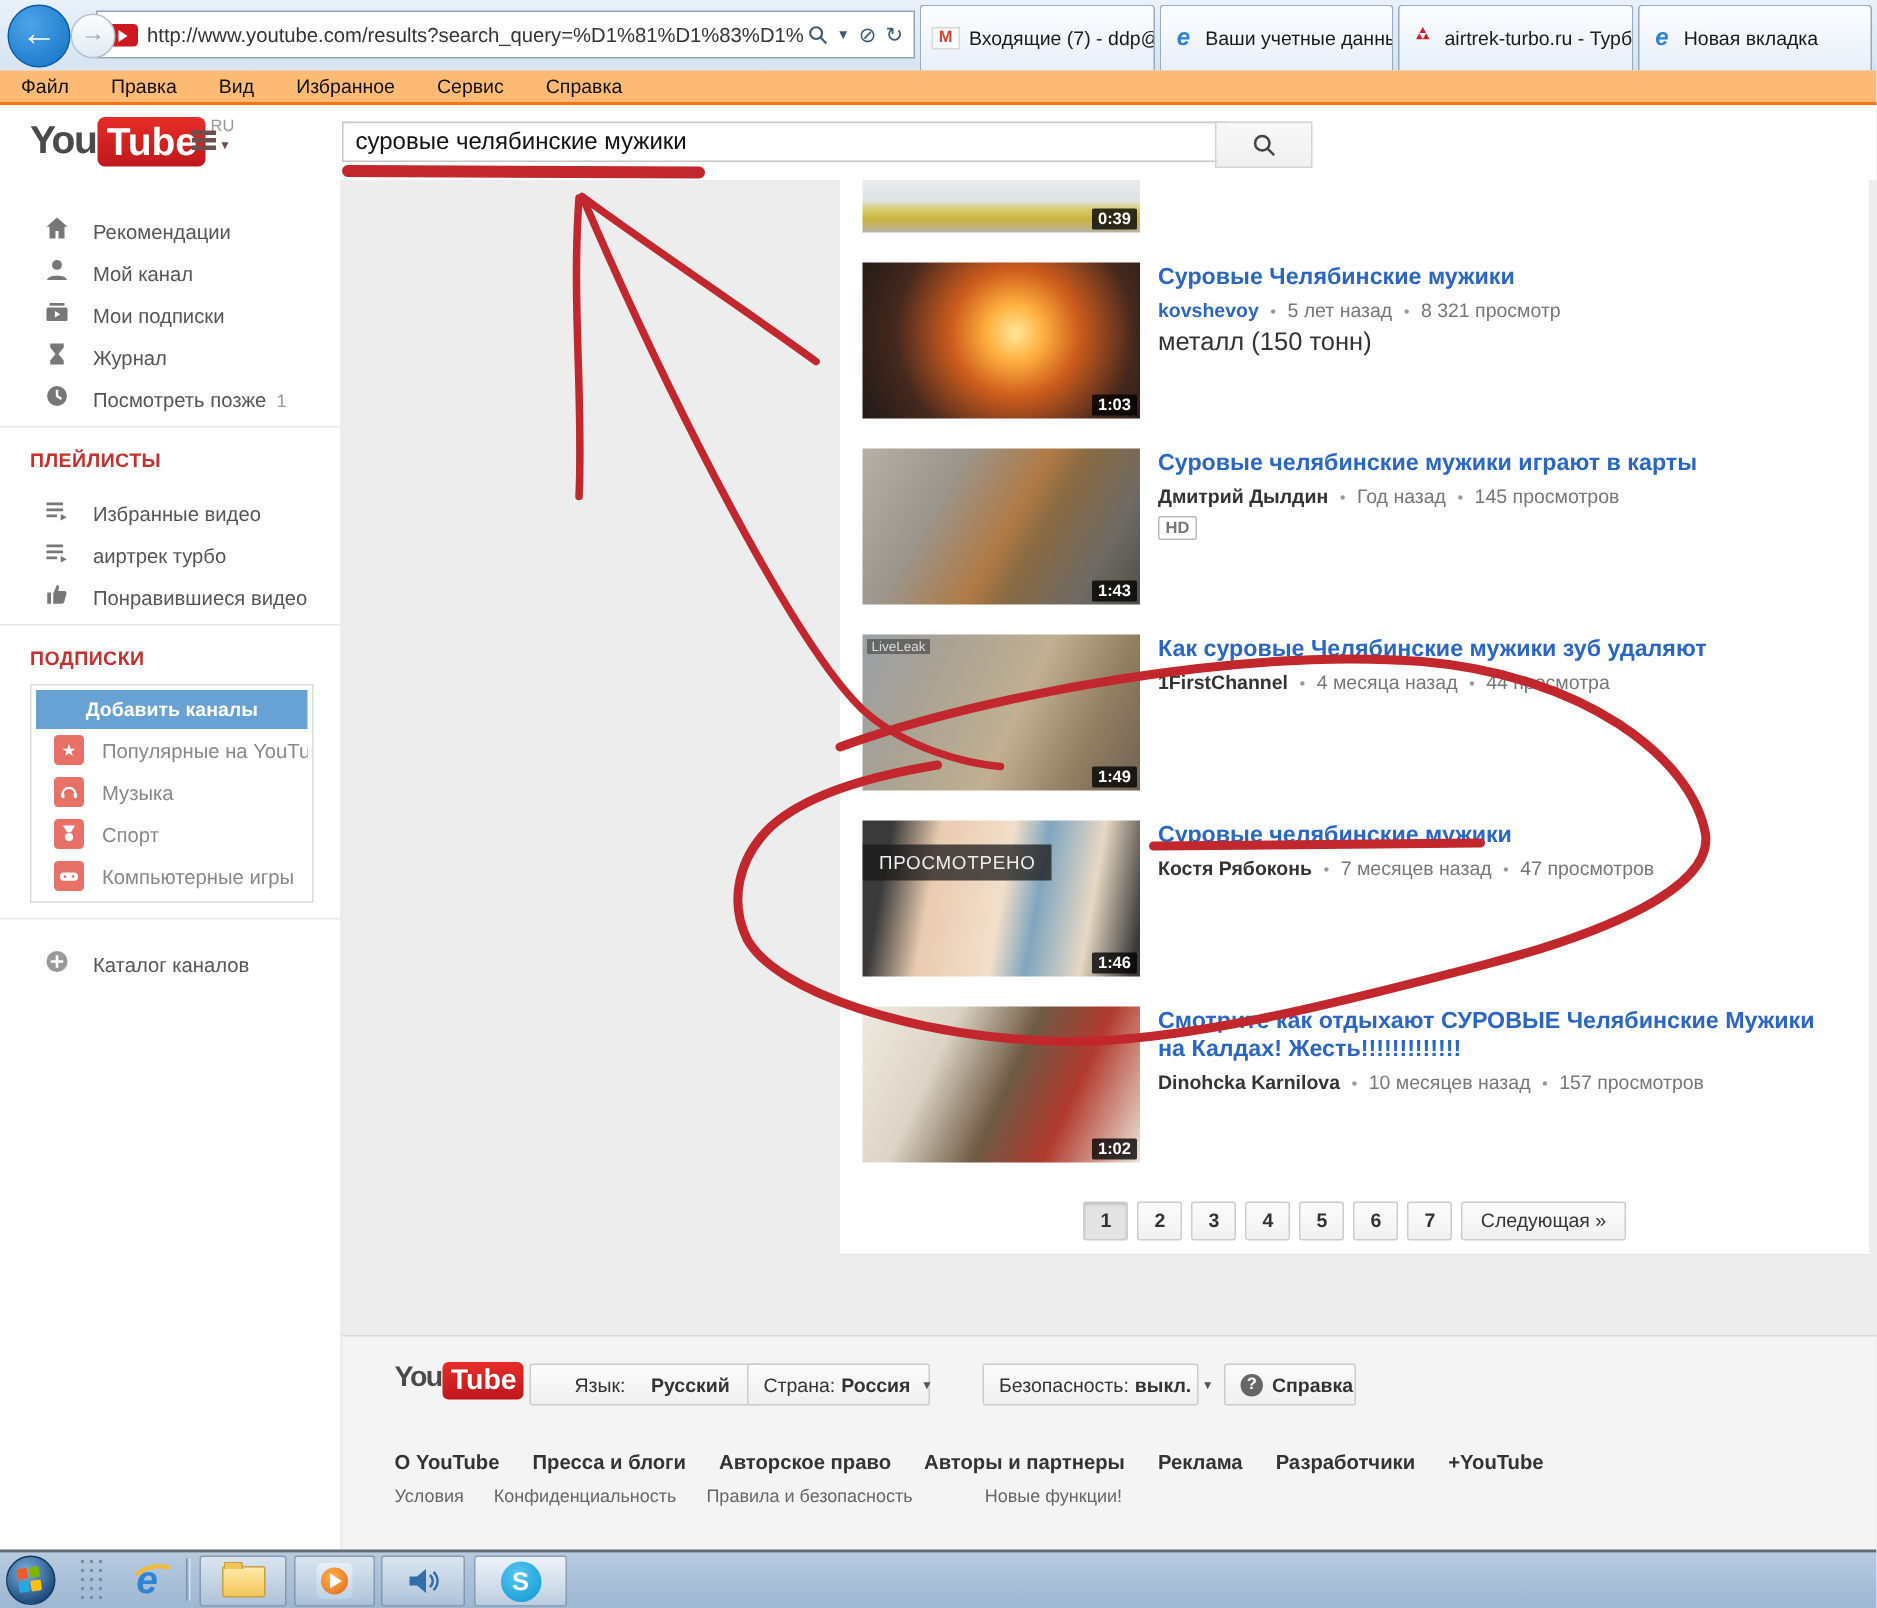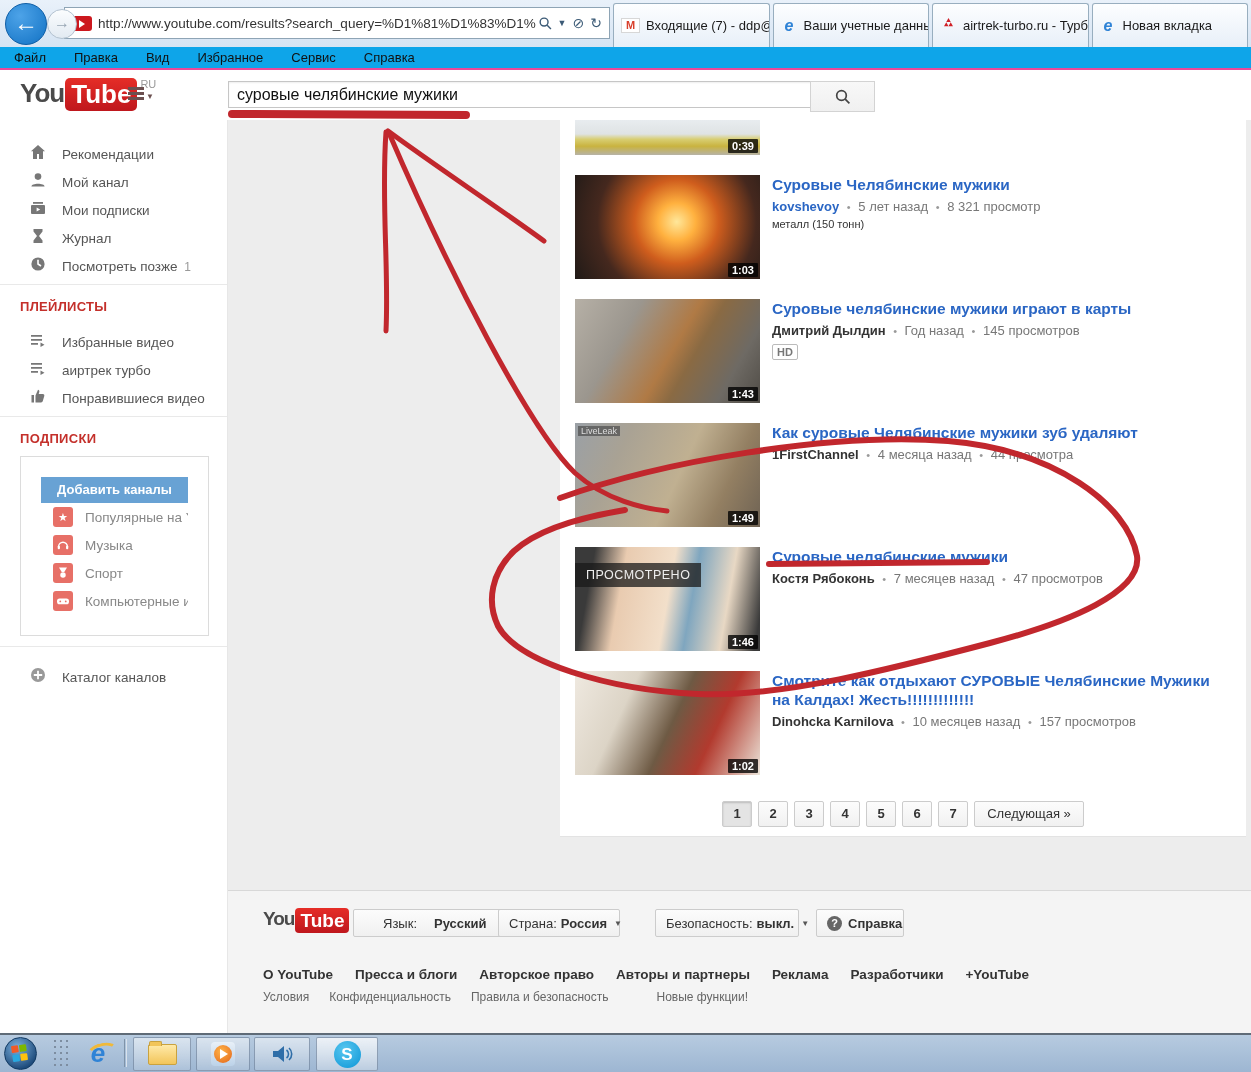--- a/index.html
+++ b/index.html
@@ -20,21 +20,21 @@
   .addr-ic{color:#3b5a76;font-size:14px;margin:0 3px;flex:none;}
   .addr-ic.small{font-size:9px;}
   .mag{width:15px;height:15px;flex:none;margin:0 2px;}
   .tabs{position:absolute;left:613px;top:3px;width:638px;height:44px;display:flex;}
   .tab{flex:1;margin-right:3px;background:linear-gradient(#fdfeff,#e7eff8);border:1px solid #98aebf;border-bottom:none;
     border-radius:3px 3px 0 0;display:flex;align-items:center;padding:0 7px;font-size:13px;color:#1a1a1a;overflow:hidden;white-space:nowrap;}
   .tab .t-ic{margin-right:6px;flex:none;width:17px;text-align:center;}
   .gmail-ic{display:inline-block;width:17px;height:13px;background:#fff;border:1px solid #d7d7d7;color:#d93f2b;
     font-weight:bold;font-size:11px;line-height:12px;text-align:center;}
   .ie-ic{color:#2f83d6;font-weight:bold;font-style:italic;font-size:16px;}
-  .menu-bar{position:absolute;top:47px;left:0;width:1251px;height:21px;background:#0ea5e9;border-bottom:2px solid #ec4899;
+  .menu-bar{position:absolute;top:47px;left:0;width:1251px;height:21px;background:#fdba74;border-bottom:2px solid #f97316;
     display:flex;align-items:center;font-size:13px;color:#111;text-align:right;}
   .menu-item{padding:0 14px;}
   
   .yt-header{position:absolute;top:70px;left:0;width:1251px;height:50px;background:#fff;}
   .logo{position:absolute;left:20px;top:8px;display:flex;align-items:flex-start;}
   .logo-you{font-size:26px;font-weight:bold;color:#4a4a4a;letter-spacing:-1px;}
   .logo-tube{font-size:26px;font-weight:bold;color:#fff;background:linear-gradient(#e52d27,#bf171d);
     border-radius:5px;padding:0 6px;margin-left:1px;line-height:33px;}
   .logo-ru{font-size:11px;color:#999;margin-left:3px;}
   .guide-btn{position:absolute;left:128px;top:17px;width:26px;height:16px;}
@@ -44,39 +44,39 @@
     font-size:16px;color:#111;padding:0 8px;font-family:"Liberation Sans",sans-serif;box-shadow:inset 0 1px 2px #eee;}
   .search-btn{position:absolute;left:810px;top:11px;width:63px;height:29px;background:linear-gradient(#f8f8f8,#f0f0f0);
     border:1px solid #d3d3d3;display:flex;align-items:center;justify-content:center;cursor:pointer;}
   
   .sidebar{position:absolute;left:0;top:120px;width:227px;height:915px;background:#fff;border-right:1px solid #e7e7e7;font-size:13.5px;color:#555;}
   .s-row{display:flex;align-items:flex-end;height:28px;padding-left:28px;cursor:pointer;}
   .s-row .sicon{width:20px;height:20px;margin-right:14px;flex:none;}
   .s-row .s-badge{margin-left:auto;margin-right:36px;color:#999;font-size:12px;}
   .s-sep{border-top:1px solid #e9e9e9;margin:10px 0 10px 0;}
   .s-head{color:#c4302b;font-weight:bold;font-size:13px;padding:4px 0 8px 20px;letter-spacing:.3px;}
-  .sub-box{margin:2px 18px 0 20px;border:1px solid #dcdcdc;background:#fff;padding:20px;}
+  .sub-box{margin:2px 18px 0 20px;border:1px solid #dcdcdc;background:#fff;padding:3px;}
   .add-ch{background:#68a2d4;color:#fff;font-weight:bold;font-size:13px;text-align:center;height:26px;line-height:26px;cursor:pointer;}
   .sub-row{display:flex;align-items:center;height:28px;padding-left:12px;color:#888;cursor:pointer;white-space:nowrap;overflow:hidden;}
   .tile{width:20px;height:20px;border-radius:3px;background:#e77067;margin-right:12px;flex:none;
     display:flex;align-items:center;justify-content:center;color:#fff;font-size:11px;}
   .s-first{padding-top:14px;}
   
   .panel{position:absolute;left:560px;top:120px;width:686px;height:716px;background:#fff;border-bottom:1px solid #e3e3e3;}
   .r-item{display:flex;margin:20px 0 0 15px;}
   .thumb{width:185px;height:104px;position:relative;flex:none;overflow:hidden;}
   .partial{width:185px;height:35px;position:relative;margin-left:15px;overflow:hidden;}
   .dur{position:absolute;right:2px;bottom:2px;background:rgba(0,0,0,.78);color:#fff;font-size:11px;font-weight:bold;padding:1px 4px;border-radius:1px;}
   .r-text{margin-left:12px;width:440px;}
   .r-title{font-size:15.5px;font-weight:bold;color:#2a66c4;line-height:19px;cursor:pointer;}
   .r-meta{margin-top:5px;font-size:13px;color:#777;}
   .r-meta .ch{font-weight:bold;color:#333;cursor:pointer;}
   .r-meta .ch.link{color:#2a66c4;}
   .r-meta .dot{margin:0 4px;color:#999;font-size:11px;}
-  .r-desc{margin-top:4px;font-size:11px;color:#333;}
+  .r-desc{margin-top:4px;font-size:17px;color:#333;}
   .hd-badge{display:inline-block;margin-top:6px;border:1px solid #bbb;border-radius:2px;color:#777;font-size:11px;font-weight:bold;padding:1px 4px;}
   .watched{position:absolute;left:0;top:16px;background:rgba(25,25,25,.75);color:#eee;font-size:12.5px;padding:5px 11px;letter-spacing:.5px;}
   .wm{position:absolute;left:3px;top:3px;background:rgba(70,70,70,.65);color:#ddd;font-size:9px;padding:0 3px;}
   
   .t0{background:linear-gradient(180deg,#e8ecef 0%,#dfe3e4 40%,#d8ce72 55%,#c9b33f 75%,#b7b3a6 100%);}
   .t1{background:radial-gradient(circle at 55% 45%,#ffe79a 0%,#ffb13f 16%,#cf5d1d 36%,#45281e 68%,#201a17 100%);}
   .t2{background:linear-gradient(120deg,#b6b0a6 0%,#9b968e 28%,#b07a45 52%,#8a6a43 62%,#6e6a64 82%,#504c46 100%);}
   .t3{background:linear-gradient(115deg,#9aa0a6 0%,#a9a294 25%,#c0b091 55%,#937f62 78%,#6f6354 100%);}
   .t4{background:linear-gradient(100deg,#3a3a3a 0%,#3a3a3a 10%,#e9cbb0 26%,#f2dfca 50%,#7fa6bf 62%,#e8d8c4 80%,#3a3a3a 97%);}
   .t5{background:linear-gradient(115deg,#efe9e0 0%,#dcd4c6 28%,#6e5a44 52%,#b23a2e 72%,#ece5da 100%);}

